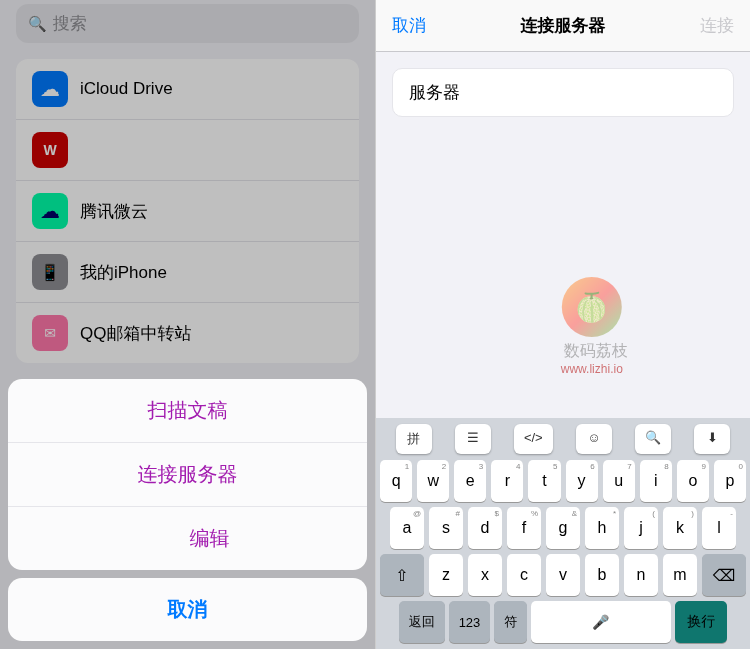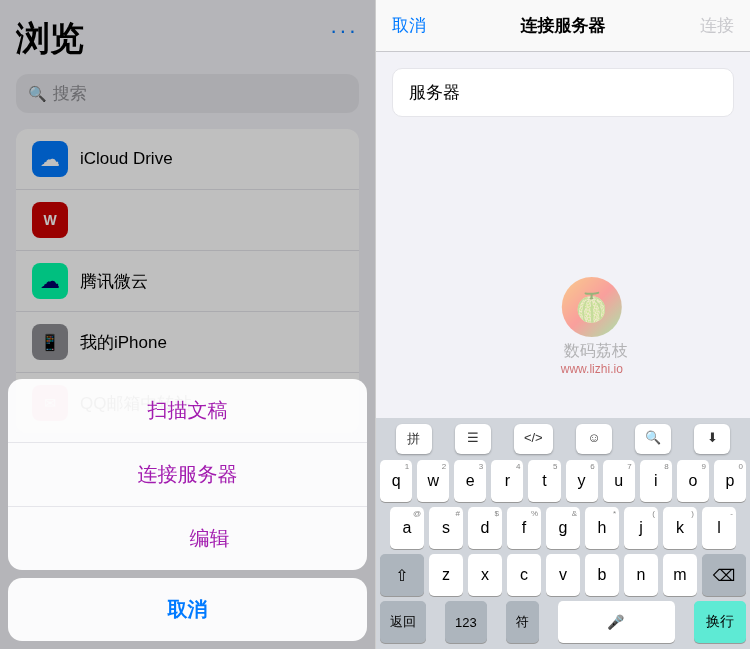--- a/index.html
+++ b/index.html
@@ -341,40 +341,40 @@
 
     .kb-key.delete {
       background: #adb5bd;
       min-width: 42px;
       max-width: 46px;
     }
 
     .kb-bottom {
       display: flex;
       align-items: center;
-      gap: 19px;
+      gap: 4px;
       margin-bottom: 2px;
     }
 
     .kb-bottom-btn {
       background: #adb5bd;
       border-radius: 5px;
       height: 42px;
       display: flex;
       align-items: center;
       justify-content: center;
       font-size: 13px;
       color: #000;
       box-shadow: 0 1px 0 #999;
       padding: 0 10px;
       cursor: pointer;
     }
 
     .kb-bottom-btn.return {
-      background: #5eead4;
+      background: #0f766e;
       font-size: 14px;
       padding: 0 12px;
     }
 
     .mic-key {
       background: #fff;
       border-radius: 5px;
       height: 42px;
       flex: 1;
       max-width: 120px;
@@ -382,26 +382,20 @@
       align-items: center;
       justify-content: center;
       box-shadow: 0 1px 0 #999;
       cursor: pointer;
     }
   </style>
 </head>
 <body>
 
 <div class="left-panel">
-  <div class="left-header">
-    <span class="left-title">浏览</span>
-    <div class="dots-btn">
-      <span>···</span>
-    </div>
-  </div>
 
   <div class="search-bar">
     <span class="search-icon-inner">🔍</span>
     <span>搜索</span>
   </div>
 
 
   <div class="file-list">
     <div class="file-item">
       <div class="file-icon icloud">☁</div>

